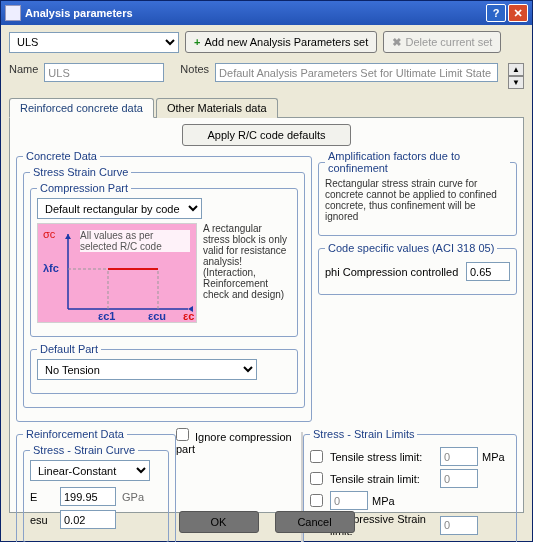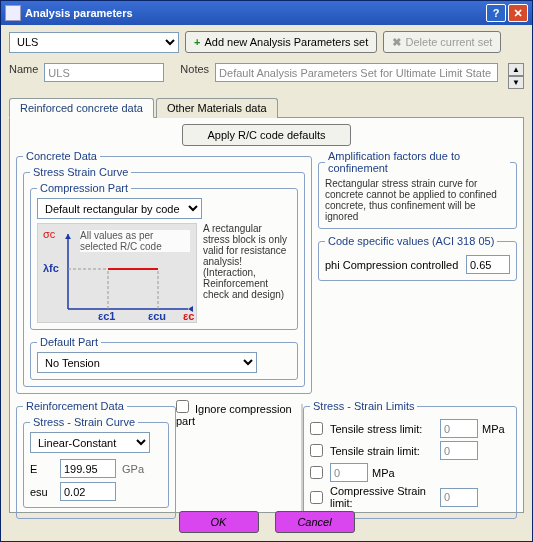--- a/index.html
+++ b/index.html
@@ -22,41 +22,41 @@
 .lbl { color: #333; }
 .ro { background: #ece9d8; color: #888; border: 1px solid #bdbdb0; }
 .notesbox { flex: 1; height: 28px; }
 .arrows { display: flex; flex-direction: column; margin-left: 4px; }
 .arrow { width: 16px; height: 13px; border: 1px solid #888; background: #eaeaea; font-size: 8px; text-align: center; line-height: 11px; cursor: pointer; }
 .tabs { display: flex; margin-top: 8px; position: relative; z-index: 2; }
 .tab { padding: 3px 10px; border: 1px solid #919b9c; border-bottom: none; background: #ece9d8; border-radius: 3px 3px 0 0; cursor: pointer; margin-right: 2px; position: relative; top: 1px; }
 .tab.active { background: #fcfcfa; color: #20427a; border-bottom: 1px solid #fcfcfa; z-index:3; }
 .tabpane { border: 1px solid #919b9c; background: #fcfcfa; padding: 6px; height: 396px; position: relative; }
 .apply-row { display:flex; justify-content:center; margin-bottom:4px; }
-fieldset { border: 1px solid #8aa2c8; border-radius: 3px; margin: 0; padding: 4px 6px 6px 6px; }
+fieldset { border: 1px solid #8aa2c8; border-radius: 3px; margin: 0; padding: 4px 6px 13px 6px; }
 legend { color: #1e3f86; padding: 0 3px; }
 .top-area { display: flex; gap: 6px; }
 .concrete { flex: 1; }
 .rightcol { width: 204px; display:flex; flex-direction:column; gap:6px; }
 .compression-row { display:flex; gap:6px; }
-.chart1 { width:160px; height:100px; border:1px solid #d0d0d0; background:#e5e5e5; }
+.chart1 { width:160px; height:100px; border:1px solid #d0d0d0; background:#f9a8d4; }
 .explain { font-size:10px; color:#333; width:88px; }
 .amp-text { font-size:10px; color:#333; }
 .val-row { display:flex; align-items:center; justify-content:space-between; margin-top:4px; }
 .val-row input { width:44px; }
 .bottom-area { display:flex; gap:0; margin-top:6px; }
 .reinf { width:160px; }
 .midcol { flex:1; display:flex; flex-direction:row; }
 .chart2 { flex:1; border:1px solid #d0d0d0; background:#fff; margin-top:4px; min-height:110px; }
 .limits { width:214px; }
 .lim-row { display:flex; align-items:center; gap:4px; margin:3px 0; }
 .lim-row input[type=text] { width:38px; }
 .unit { width:28px; }
 .footer { position:absolute; bottom:8px; left:0; right:0; display:flex; justify-content:center; gap:16px; }
-.fbtn { width:80px; height:22px; border:1px solid #555; background:#d946ef; border-radius:3px; cursor:pointer;font-style:italic; }
+.fbtn { width:80px; height:22px; border:1px solid #555; background:#737373; border-radius:3px; cursor:pointer; }
 .gp { color:#6a6a6a; }
 input[type=checkbox] { margin:0 3px 0 0; }
 .dimlbl { color:#888; }
 .overlay-note { position:absolute; left:42px; top:6px; width:110px; color:#555; font-size:10px; background:rgba(255,255,255,0.85); }
 </style>
 </head>
 <body>
 
 <div class="window">
   <div class="titlebar">

